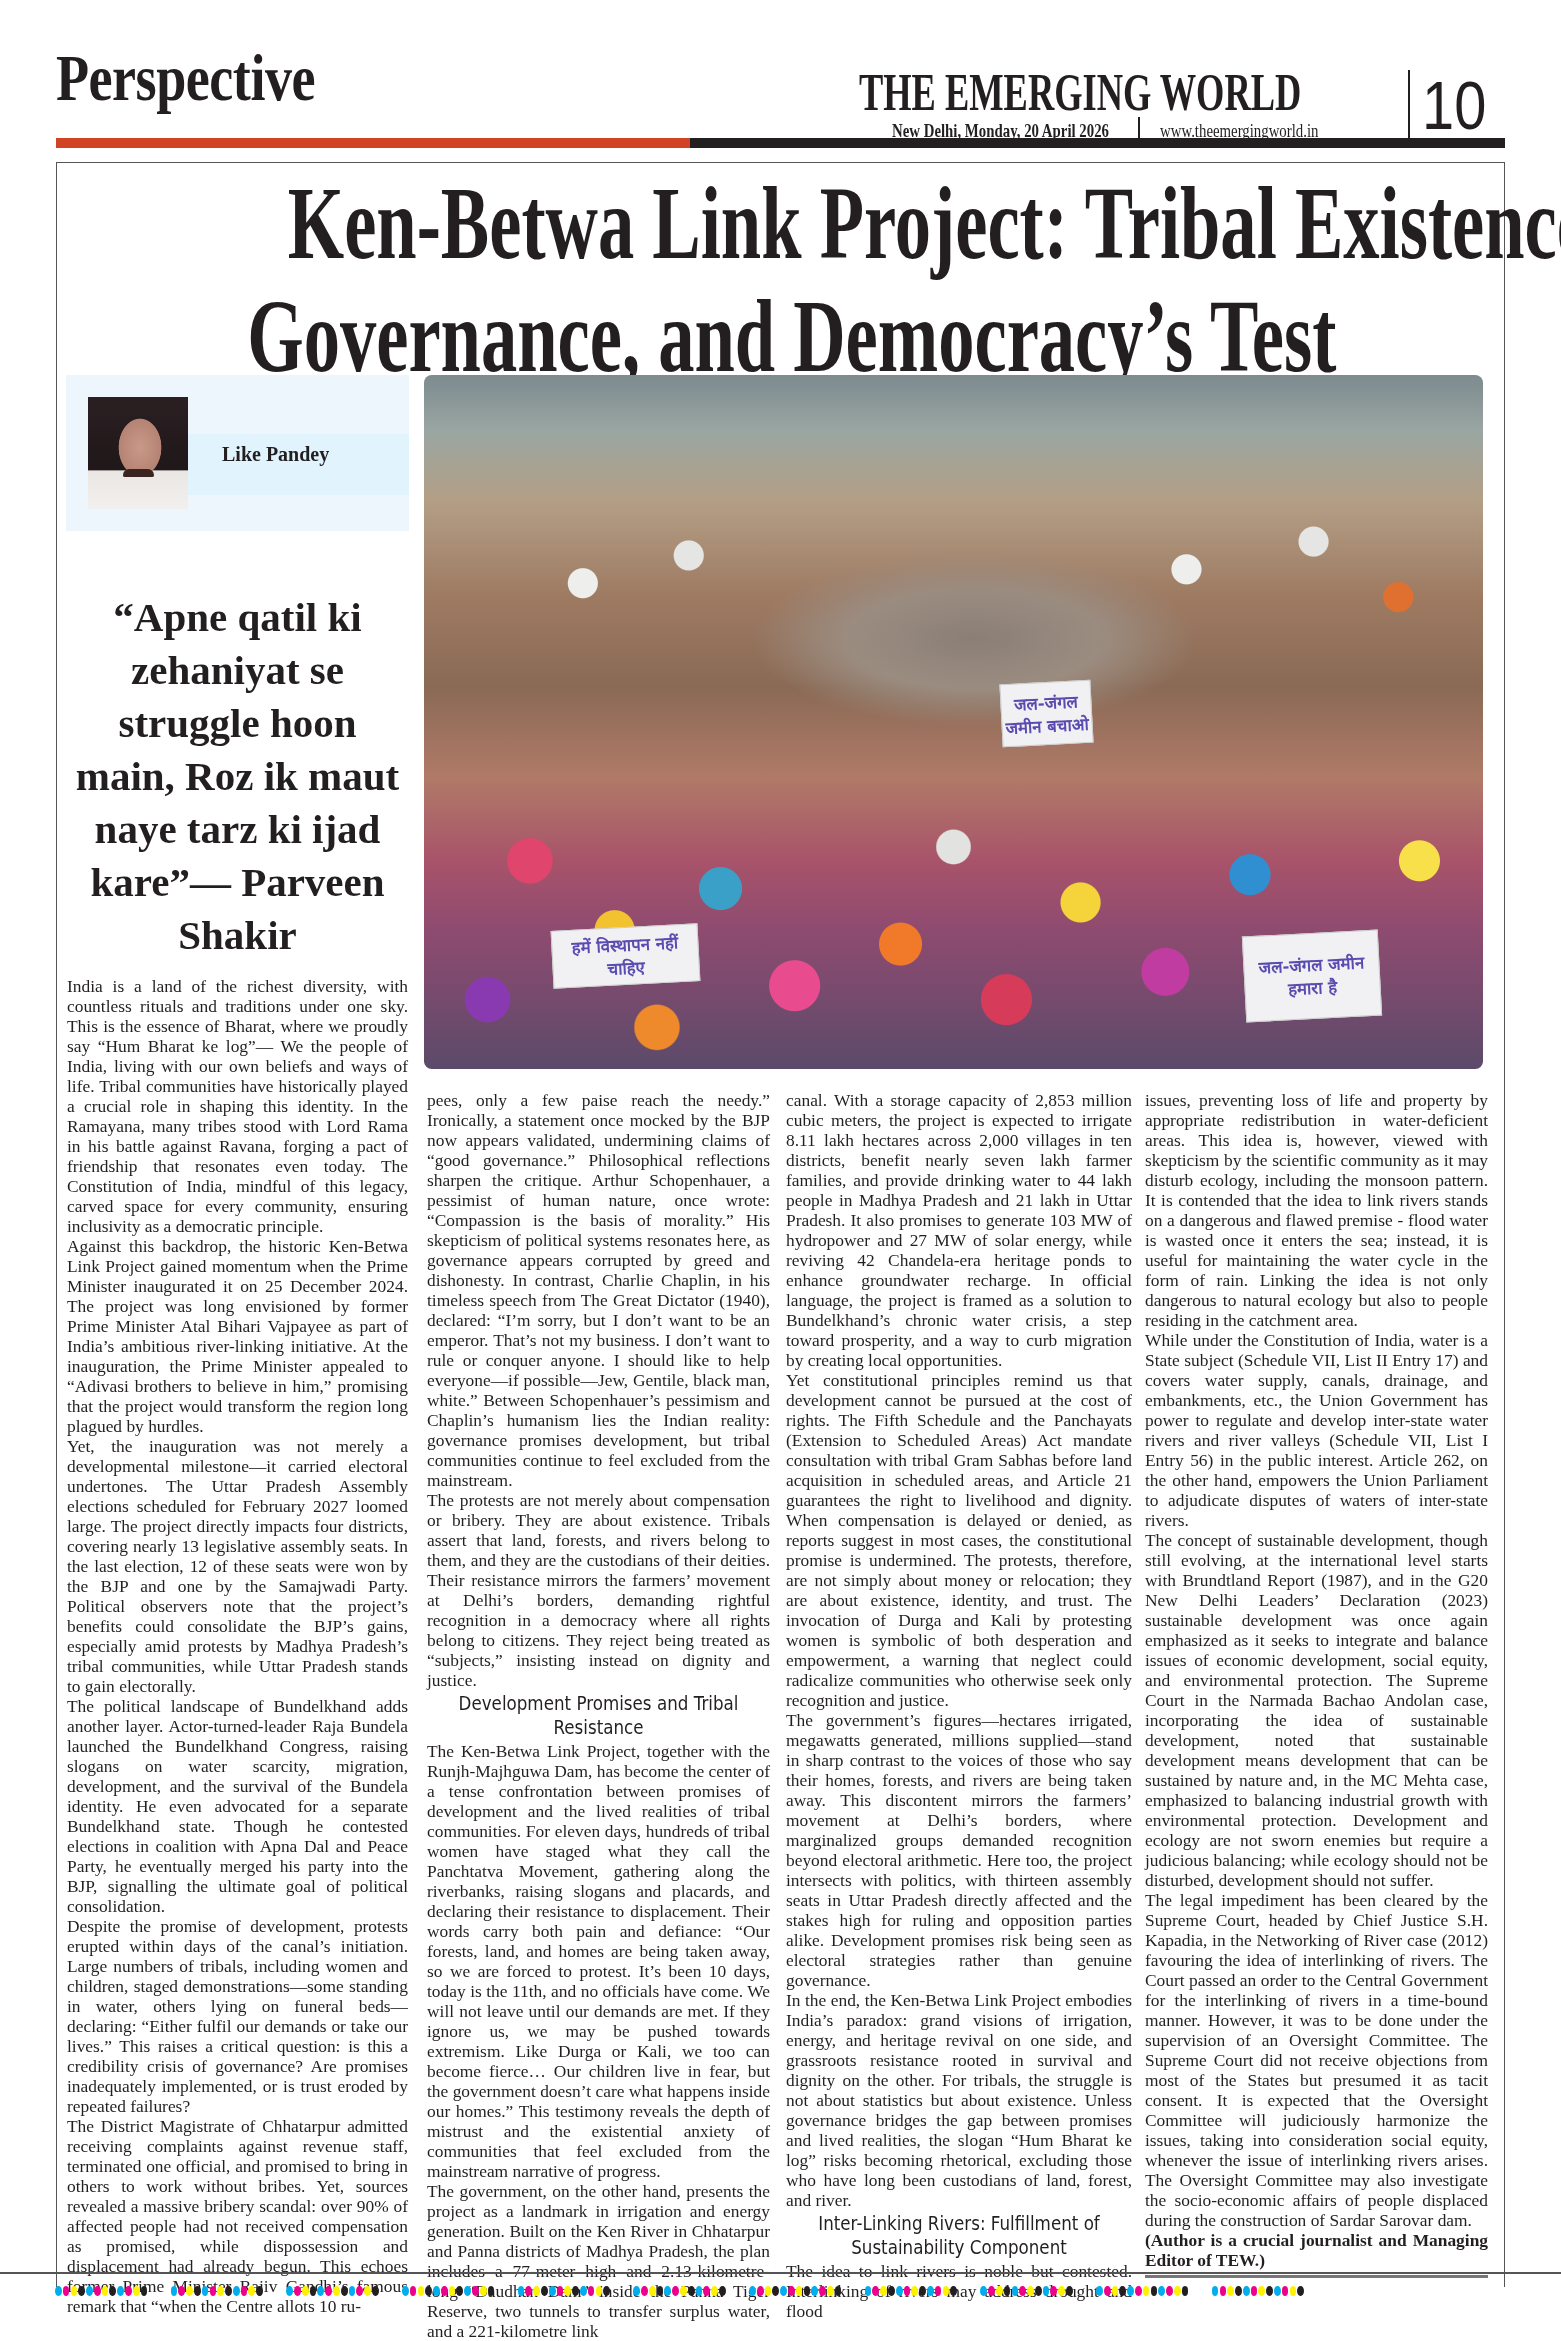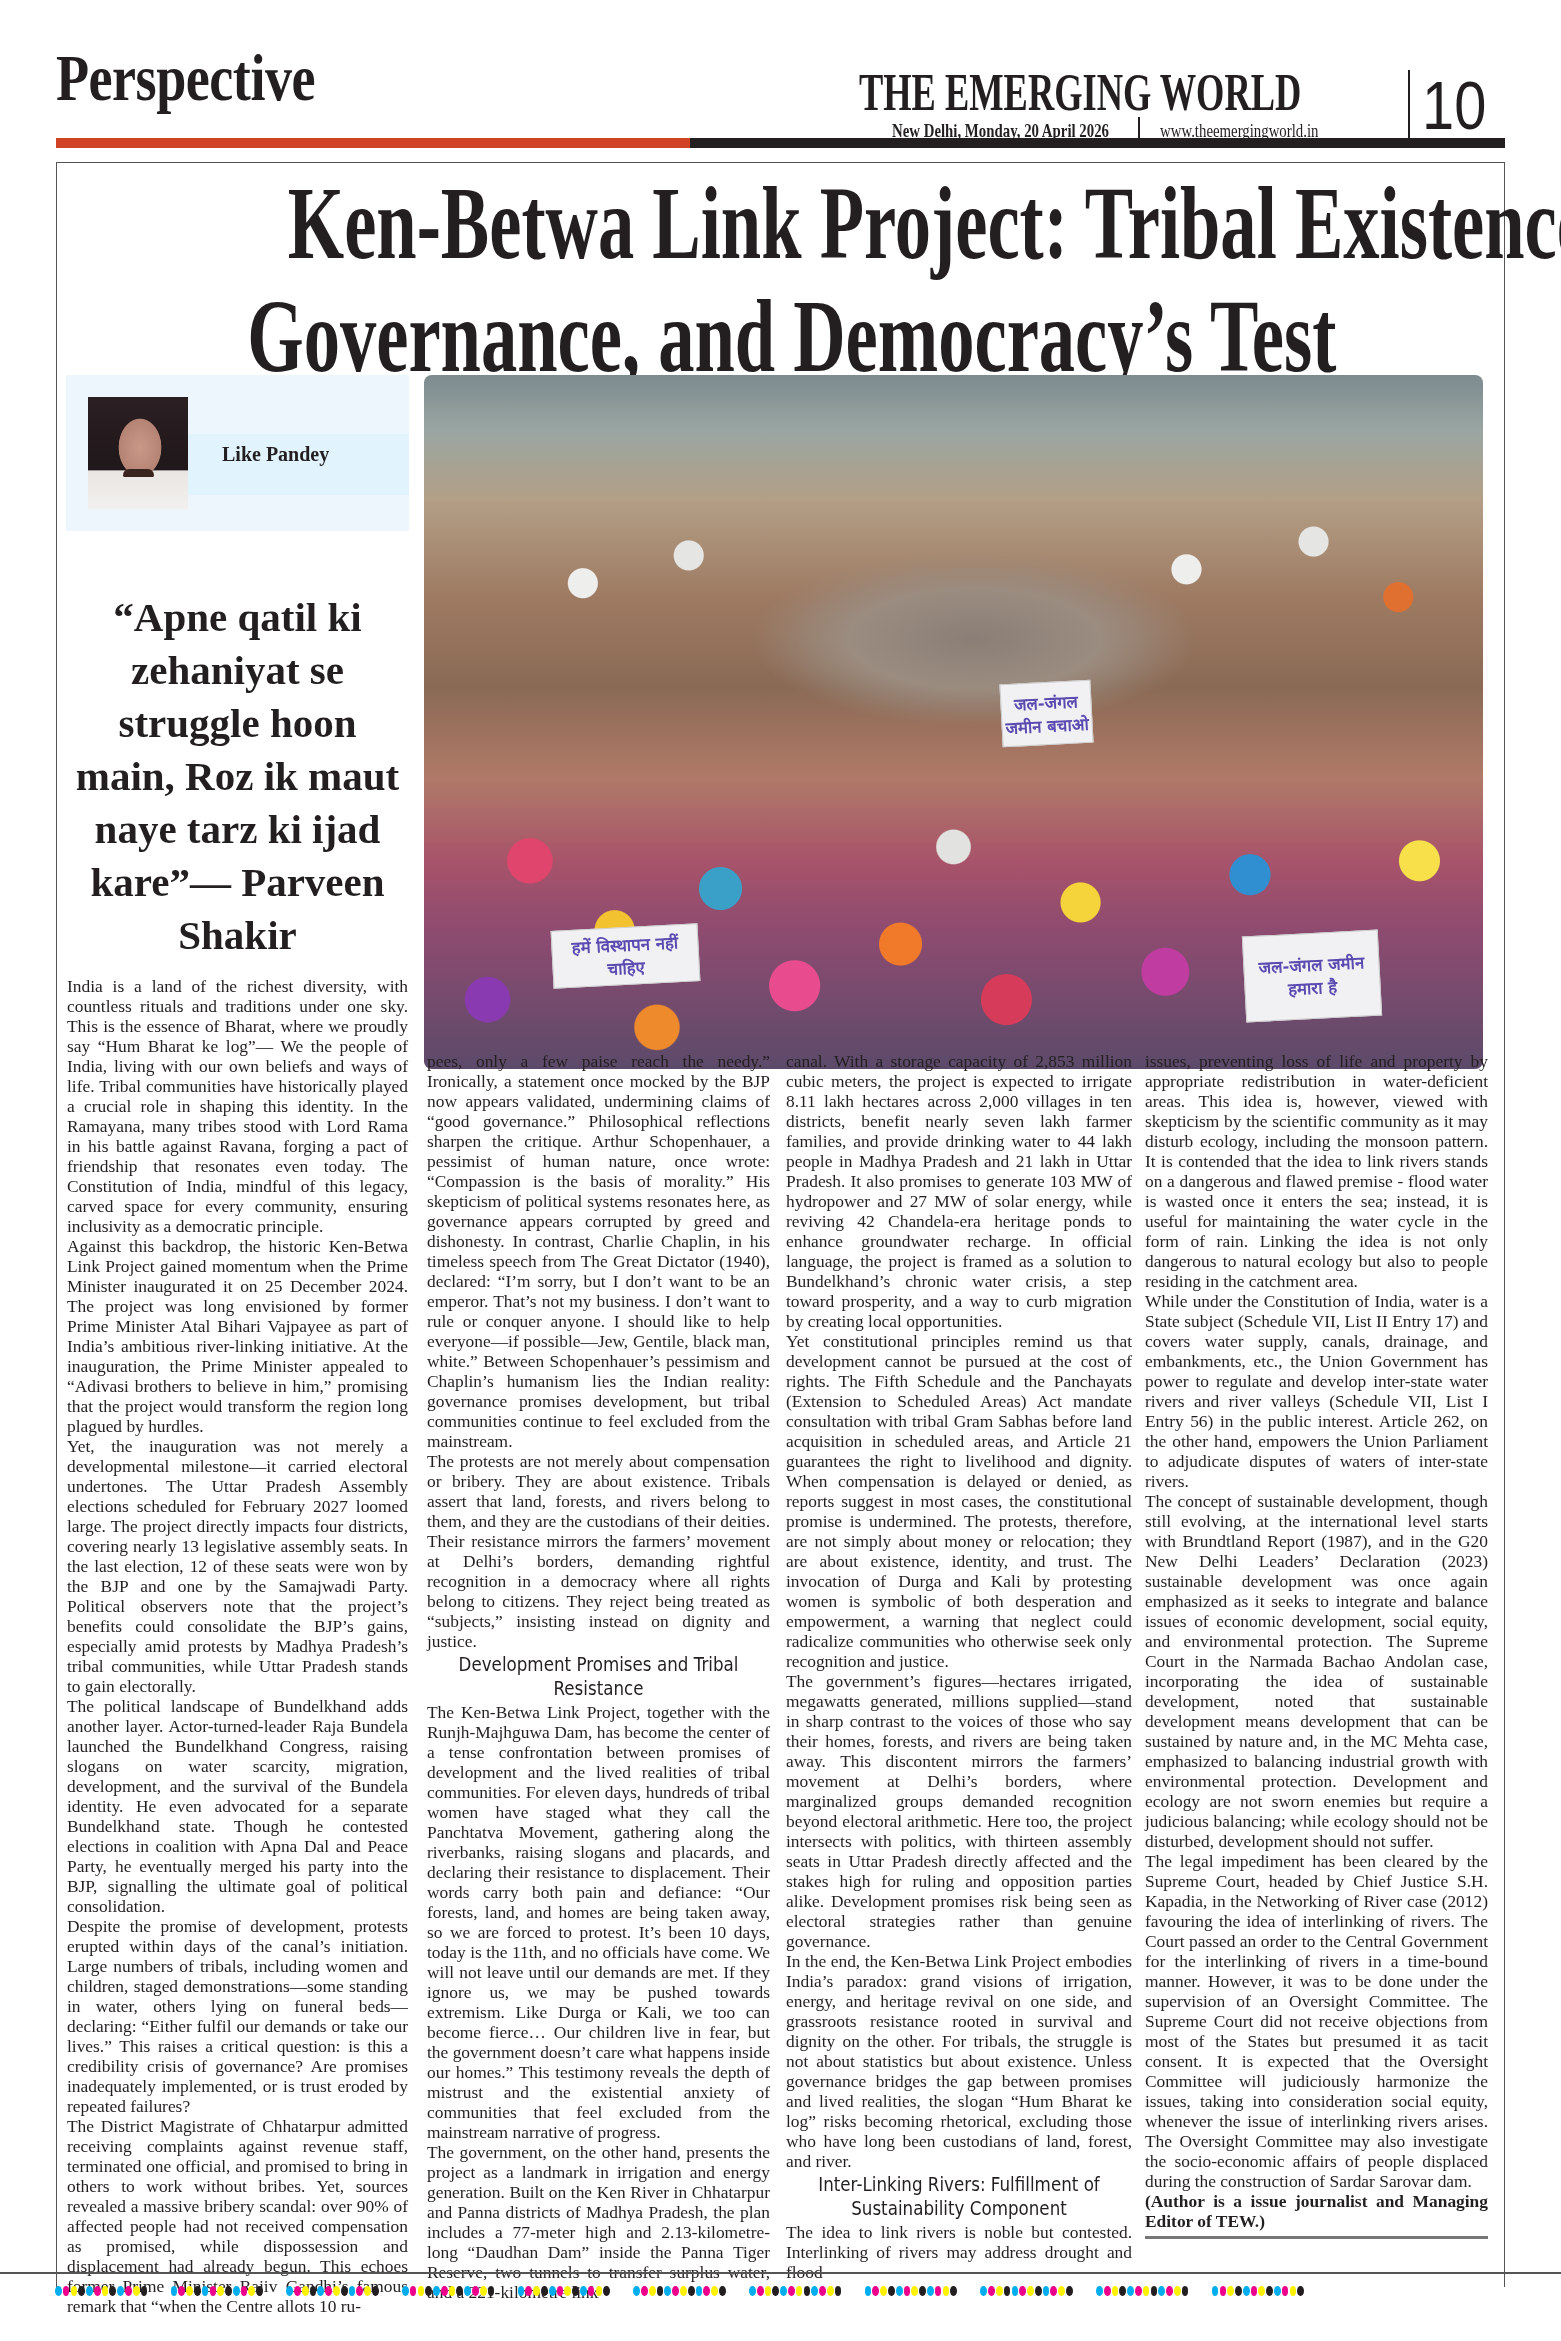--- a/index.html
+++ b/index.html
@@ -39,21 +39,21 @@
     radial-gradient(circle at 94% 70%,#f7e04a 0 20px,transparent 21px),
     radial-gradient(circle at 6% 90%,#8a3ab0 0 22px,transparent 23.4px),
     radial-gradient(circle at 22% 94%,#ef8a2c 0 22px,transparent 23.4px),
     radial-gradient(circle at 50% 68%,#e2e2e0 0 16.7px,transparent 18px),
     radial-gradient(circle at 15% 30%,#eeeeec 0 14.5px,transparent 15.6px),
     radial-gradient(circle at 25% 26%,#e5e5e3 0 14.5px,transparent 15.6px),
     radial-gradient(circle at 72% 28%,#eeeeec 0 14.5px,transparent 15.6px),
     radial-gradient(circle at 84% 24%,#e5e5e3 0 14.5px,transparent 15.6px),
     radial-gradient(circle at 92% 32%,#e07030 0 14.5px,transparent 15.6px);}
   .placard{position:absolute;background:#f1f1f4;border:1.1px solid #ccc;color:#5a4bb0;font-size:16.7px;font-weight:bold;display:flex;align-items:center;justify-content:center;text-align:center;transform:rotate(-3deg);font-family:"DejaVu Sans",sans-serif;}
-  .col{position:absolute;top:1051px;font-size:17.4px;line-height:20px;text-align:justify;hyphens:auto;}
+  .col{position:absolute;top:1090px;font-size:17.4px;line-height:20px;text-align:justify;hyphens:auto;}
   .col p{margin:0;text-indent:0;}
   .c1{left:67px;top:976px;width:341px;}
   .c2{left:427px;width:343px;}
   .c3{left:786px;width:346px;}
   .c4{left:1145px;width:343px;}
   .subhead{font-family:"DejaVu Sans",sans-serif;font-size:19px;line-height:23.4px;text-align:center;margin:2.2px 0 2.2px 0;transform:scaleX(0.88);}
   .bio{font-weight:bold;}
   .bio-rule{height:3.3px;background:#777;margin-top:4.5px;}
   .bottom-rule{position:absolute;left:0;top:2272px;width:1561px;height:1.7px;background:#555;}
   .dots{position:absolute;top:2286px;left:0;width:1561px;height:22px;display:flex;gap:0;}
@@ -121,21 +121,21 @@
   <p>In the end, the Ken-Betwa Link Project embodies India’s paradox: grand visions of irrigation, energy, and heritage revival on one side, and grassroots resistance rooted in survival and dignity on the other. For tribals, the struggle is not about statistics but about existence. Unless governance bridges the gap between promises and lived realities, the slogan “Hum Bharat ke log” risks becoming rhetorical, excluding those who have long been custodians of land, forest, and river.</p>
   <div class="subhead">Inter-Linking Rivers: Fulfillment of Sustainability Component</div>
   <p>The idea to link rivers is noble but contested. Interlinking of rivers may address drought and flood</p>
 </div>
 
 <div class="col c4">
   <p>issues, preventing loss of life and property by appropriate redistribution in water-deficient areas. This idea is, however, viewed with skepticism by the scientific community as it may disturb ecology, including the monsoon pattern. It is contended that the idea to link rivers stands on a dangerous and flawed premise - flood water is wasted once it enters the sea; instead, it is useful for maintaining the water cycle in the form of rain. Linking the idea is not only dangerous to natural ecology but also to people residing in the catchment area.</p>
   <p>While under the Constitution of India, water is a State subject (Schedule VII, List II Entry 17) and covers water supply, canals, drainage, and embankments, etc., the Union Government has power to regulate and develop inter-state water rivers and river valleys (Schedule VII, List I Entry 56) in the public interest. Article 262, on the other hand, empowers the Union Parliament to adjudicate disputes of waters of inter-state rivers.</p>
   <p>The concept of sustainable development, though still evolving, at the international level starts with Brundtland Report (1987), and in the G20 New Delhi Leaders’ Declaration (2023) sustainable development was once again emphasized as it seeks to integrate and balance issues of economic development, social equity, and environmental protection. The Supreme Court in the Narmada Bachao Andolan case, incorporating the idea of sustainable development, noted that sustainable development means development that can be sustained by nature and, in the MC Mehta case, emphasized to balancing industrial growth with environmental protection. Development and ecology are not sworn enemies but require a judicious balancing; while ecology should not be disturbed, development should not suffer.</p>
   <p>The legal impediment has been cleared by the Supreme Court, headed by Chief Justice S.H. Kapadia, in the Networking of River case (2012) favouring the idea of interlinking of rivers. The Court passed an order to the Central Government for the interlinking of rivers in a time-bound manner. However, it was to be done under the supervision of an Oversight Committee. The Supreme Court did not receive objections from most of the States but presumed it as tacit consent. It is expected that the Oversight Committee will judiciously harmonize the issues, taking into consideration social equity, whenever the issue of interlinking rivers arises. The Oversight Committee may also investigate the socio-economic affairs of people displaced during the construction of Sardar Sarovar dam.</p>
-  <p class="bio">(Author is a issue journalist and Managing Editor of TEW.)</p>
+  <p class="bio">(Author is a crucial journalist and Managing Editor of TEW.)</p>
   <div class="bio-rule"></div>
 </div>
 
 <div class="bottom-rule"></div>
 <div class="dots" id="dots" style="padding-left: 55px;">
     <div class="dot-group">
       <div class="dot" style="background: rgb(0, 174, 239);"></div>
       <div class="dot" style="background: rgb(236, 0, 140);"></div>
       <div class="dot" style="background: rgb(255, 242, 0);"></div>
       <div class="dot" style="background: rgb(35, 31, 32);"></div>

